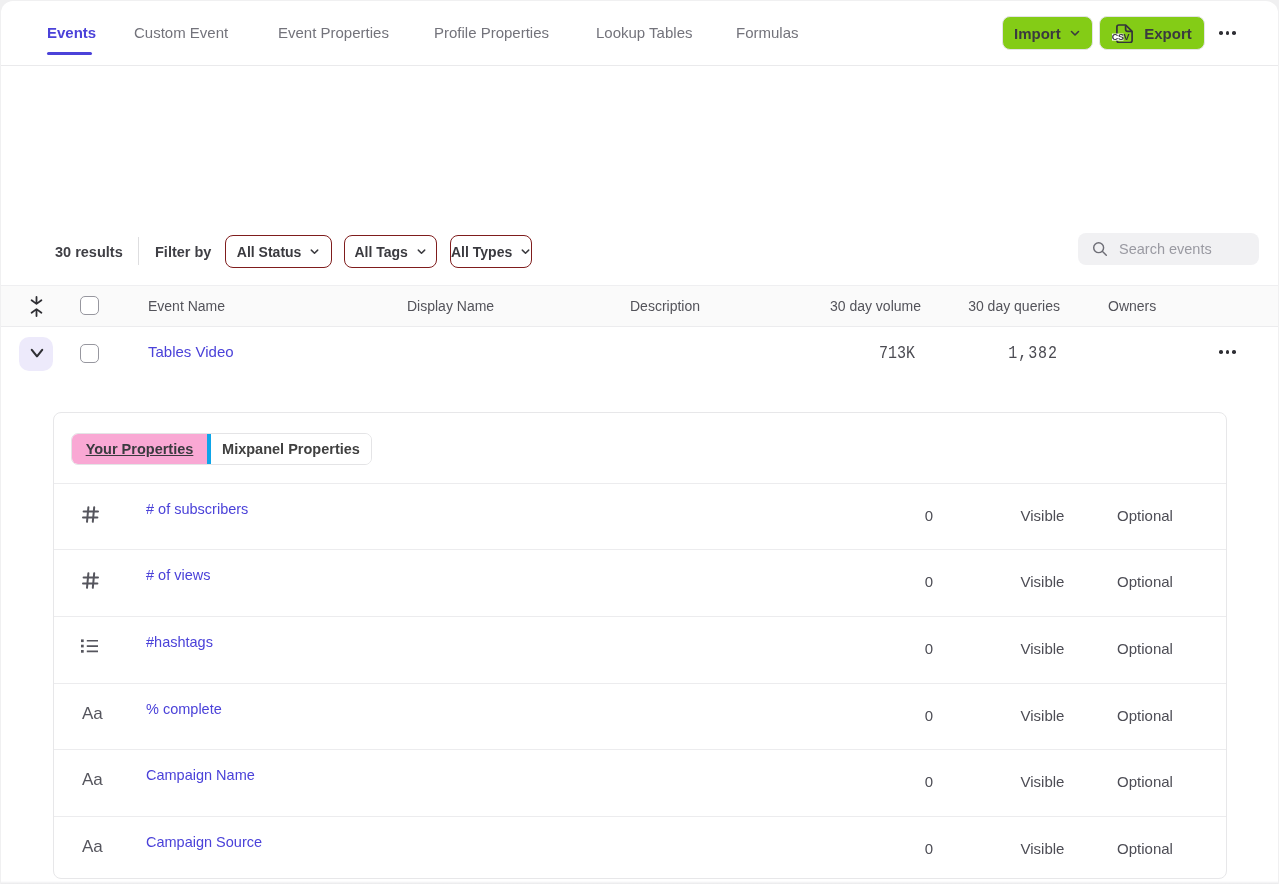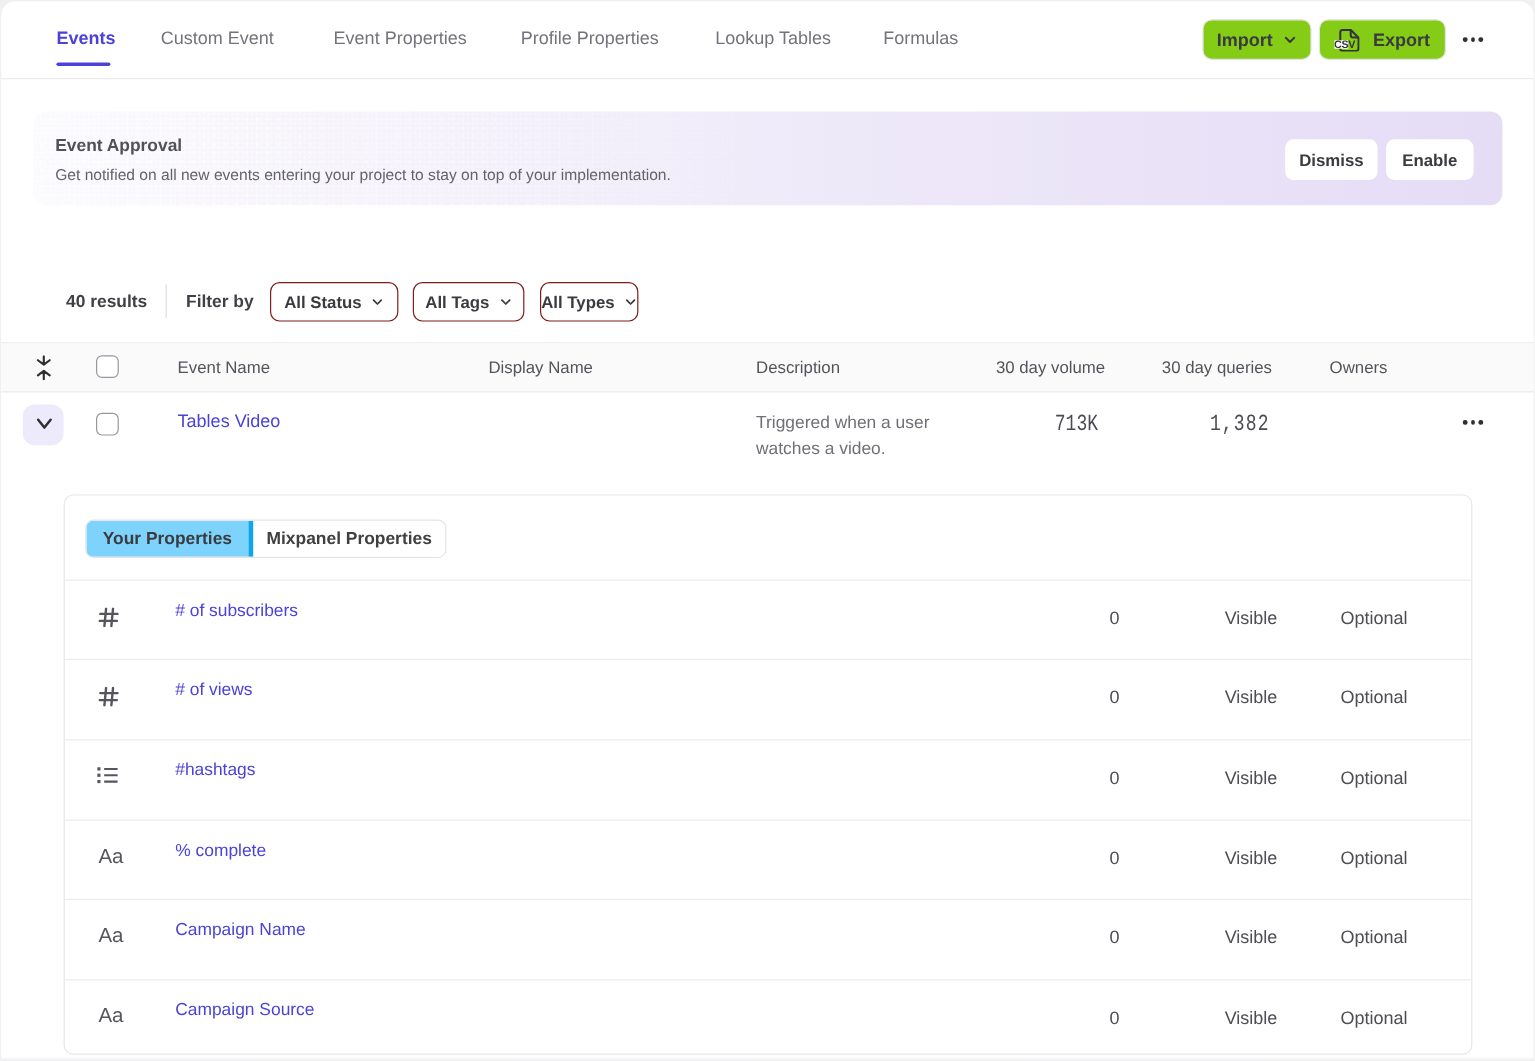--- a/index.html
+++ b/index.html
@@ -45,21 +45,21 @@
   .rowpill { position:absolute; left:18px; top:336px; width:34px; height:34px; background:#edeafb; border-radius:10px; }
   .link { color:#4b42d9; }
   .mono { font-family:"Liberation Mono", monospace; }
   .dots { display:flex; align-items:center; justify-content:center; gap:3px; }
   .dots i { width:3.6px; height:3.6px; border-radius:50%; background:#2f2f34; }
   
   .panel { position:absolute; left:52px; top:411px; width:1174px; height:467px; background:#fff;
            border:1px solid #e7e7e9; border-radius:8px; }
   .seg { position:absolute; left:17px; top:20px; height:32px; display:flex; border:1px solid #e4e4e6; border-radius:7px; overflow:hidden; background:#fff; }
   .seg > div { display:flex; align-items:center; justify-content:center; font-size:14.5px; font-weight:700; }
-  .seg .on  { background:#7dd3fc; color:#3a3a3f; width:135px; }
+  .seg .on  { background:#f9a8d4; color:#3a3a3f; width:135px;text-decoration:underline; }
   .seg .off { background:#fff; color:#404040; border-left:4px solid #0ea5e9; width:164px; }
   .prow { position:absolute; left:0; width:1172px; height:66px; border-top:1px solid #ececee; }
   .picon { position:absolute; left:28px; top:22px; width:24px; height:24px; color:#55555d; }
   .pname { position:absolute; left:92px; top:17px; font-size:14.5px; color:#4b42d9; }
   .pzero { position:absolute; left:799px; top:23px; width:80px; text-align:right; font-size:15px; color:#4d4d55; }
   .pvis  { position:absolute; left:941px; top:23px; width:95px; text-align:center; font-size:15px; color:#4d4d55; }
   .popt  { position:absolute; left:1036px; top:23px; width:110px; text-align:center; font-size:15px; color:#4d4d55; }
 </style>
 </head>
 <body>
@@ -84,39 +84,40 @@
         <text x="-0.3" y="16.3" font-size="9" font-weight="bold" fill="#33333a" font-family="Liberation Sans" letter-spacing="-0.3">CSV</text>
       </svg>
       Export</div>
     <div class="dots abs" style="left:1213px; top:14px; width:27px; height:36px;">
         <i></i>
         <i></i>
         <i></i>
       </div>
   </div>
 
-  <div class="banner">
-    <h3>Event Approval</h3>
-    <p>Get notified on all new events entering your project to stay on top of your implementation.</p>
-    <div class="wbtn" style="left:1043px; width:77px;">Dismiss</div>
-    <div class="wbtn" style="left:1127px; width:73px;">Enable</div>
-  </div>
-
-  <div class="results">40 results</div>
+
+  <div class="results">30 results</div>
   <div class="fdivider"></div>
   <div class="filterby">Filter by</div>
   <div class="drop" style="left:224px; width:107px;">All Status&nbsp;&nbsp;<svg width="11" height="11" viewBox="0 0 12 12">
         <path d="M2.5 4.5 L6 8 L9.5 4.5" fill="none" stroke="#3a3a3f" stroke-width="1.6" stroke-linecap="round" stroke-linejoin="round"></path>
       </svg></div>
   <div class="drop" style="left:343px; width:93px;">All Tags&nbsp;&nbsp;<svg width="11" height="11" viewBox="0 0 12 12">
         <path d="M2.5 4.5 L6 8 L9.5 4.5" fill="none" stroke="#3a3a3f" stroke-width="1.6" stroke-linecap="round" stroke-linejoin="round"></path>
       </svg></div>
   <div class="drop" style="left:449px; width:82px;">All Types&nbsp;&nbsp;<svg width="11" height="11" viewBox="0 0 12 12">
         <path d="M2.5 4.5 L6 8 L9.5 4.5" fill="none" stroke="#3a3a3f" stroke-width="1.6" stroke-linecap="round" stroke-linejoin="round"></path>
       </svg></div>
+  <div class="search">
+    <svg style="position:absolute; left:13px; top:7px;" width="18" height="18" viewBox="0 0 20 20">
+        <circle cx="8.5" cy="8.5" r="5.5" fill="none" stroke="#6e6e76" stroke-width="1.6"></circle>
+        <path d="M12.8 12.8 L17 17" stroke="#6e6e76" stroke-width="1.6" stroke-linecap="round"></path>
+      </svg>
+    <span>Search events</span>
+  </div>
 
   <div class="thead">
     <svg style="position:absolute; left:28px; top:10px;" width="15" height="21" viewBox="0 0 15 21">
       <path d="M7.5 1 v6.4 M2.6 4.2 L7.5 7.9 L12.4 4.2" fill="none" stroke="#2f2f34" stroke-width="1.8" stroke-linecap="round" stroke-linejoin="round"></path>
       <path d="M7.5 20 v-6.4 M2.6 16.8 L7.5 13.1 L12.4 16.8" fill="none" stroke="#2f2f34" stroke-width="1.8" stroke-linecap="round" stroke-linejoin="round"></path>
     </svg>
     <div class="checkbox" style="left:79px; top:10px;"></div>
     <div class="th" style="left:147px;">Event Name</div>
     <div class="th" style="left:406px;">Display Name</div>
     <div class="th" style="left:629px;">Description</div>
@@ -124,21 +125,20 @@
     <div class="th" style="left:909px; width:150px; text-align:right;">30 day queries</div>
     <div class="th" style="left:1107px;">Owners</div>
   </div>
 
   <div class="rowpill"></div>
   <svg style="position:absolute; left:29px; top:347px;" width="14" height="11" viewBox="0 0 14 11">
       <path d="M1.8 1.8 L7 8.3 L12.2 1.8" fill="none" stroke="#2f2f34" stroke-width="2.1" stroke-linecap="round" stroke-linejoin="round"></path>
     </svg>
   <div class="checkbox" style="left:79px; top:343px;"></div>
   <div class="abs link" style="left:147px; top:342px; font-size:15px;">Tables Video</div>
-  <div class="abs" style="left:629px; top:342px; font-size:14.5px; color:#6f6f77; line-height:20.5px;">Triggered when a user<br>watches a video.</div>
   <div class="abs mono" style="left:764px; top:344px; width:150px; text-align:right; font-size:15px; color:#4b4b52; transform:scaleY(1.28);">713K</div>
   <div class="abs mono" style="left:907px; top:344px; width:150px; text-align:right; font-size:15px; color:#4b4b52; transform:scaleY(1.28); letter-spacing:0.95px;">1,382</div>
   <div class="dots abs" style="left:1213px; top:333px; width:27px; height:36px;">
       <i></i>
       <i></i>
       <i></i>
     </div>
 
   <div class="panel">
     <div class="seg">

